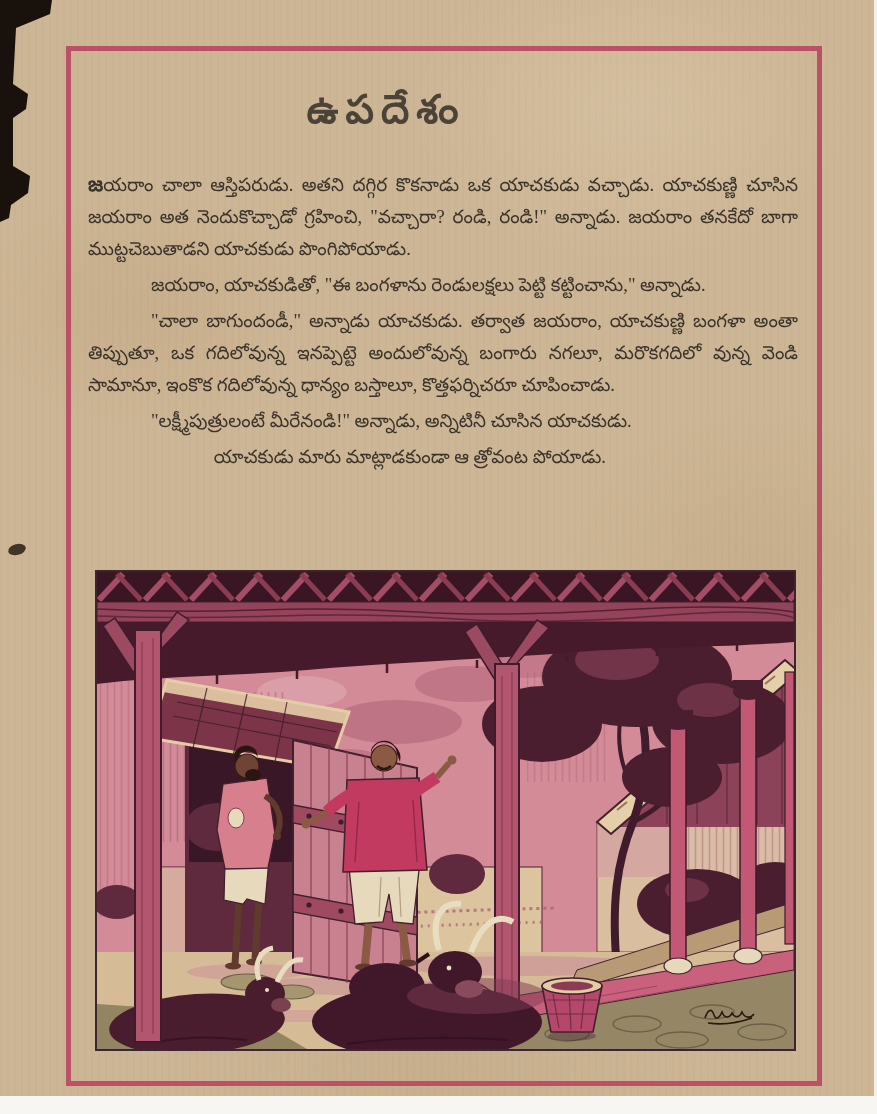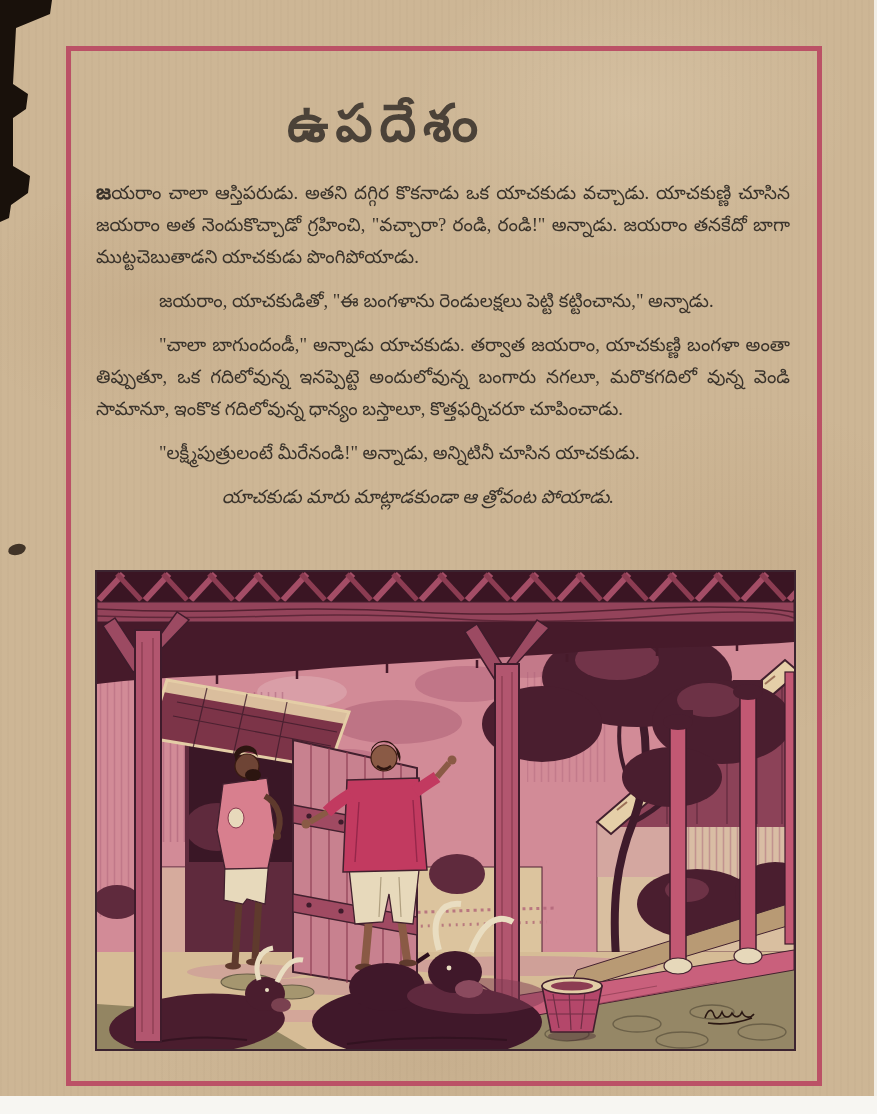--- a/index.html
+++ b/index.html
@@ -27,32 +27,31 @@
     position:absolute;left:8px;top:544px;width:18px;height:11px;border-radius:50%;
     background:rgba(30,20,12,.8);transform:rotate(-14deg);
   }
   .edge-right{position:absolute;right:0;top:0;width:3px;height:1096px;background:#f2efe8;}
   .frame{
     position:absolute;left:66px;top:46px;width:746px;height:1030px;
     border:5px solid #bb5166;
   }
   .title{
     position:absolute;left:66px;top:86px;width:640px;
-    text-align:center;font-size:52px;font-weight:700;color:#4b4238;
+    text-align:center;font-size:40px;font-weight:700;color:#4b4238;
     letter-spacing:7px;
-    margin-top:8px;
   }
   .story{
     position:absolute;left:84px;top:164px;width:718px;
     font-size:18.5px;line-height:32px;color:#3a332b;text-align:justify;
   }
-  .story p{margin:12px;text-indent:3.4em;}
+  .story p{margin:4px;text-indent:3.4em;}
   .story p.no-indent{text-indent:0;}
   .story p.no-indent::first-letter{font-weight:700;font-size:1.12em;}
-  .closing{display:flex;justify-content:space-between;align-items:center;font-style:italic;}
+  .closing{display:flex;justify-content:space-between;align-items:center;}
   .closing .cl{padding-left:3.4em;}
   .closing .au{white-space:nowrap;font-weight:600;}
   .illus{
     position:absolute;left:95px;top:570px;width:697px;height:477px;
     border:2px solid #3c2430;background:#d28b97;
   }
   .illus svg{display:block;}
   .scanfoot{position:absolute;left:0;top:1096px;width:877px;height:18px;background:#f7f6f2;}
 </style>
 </head>

